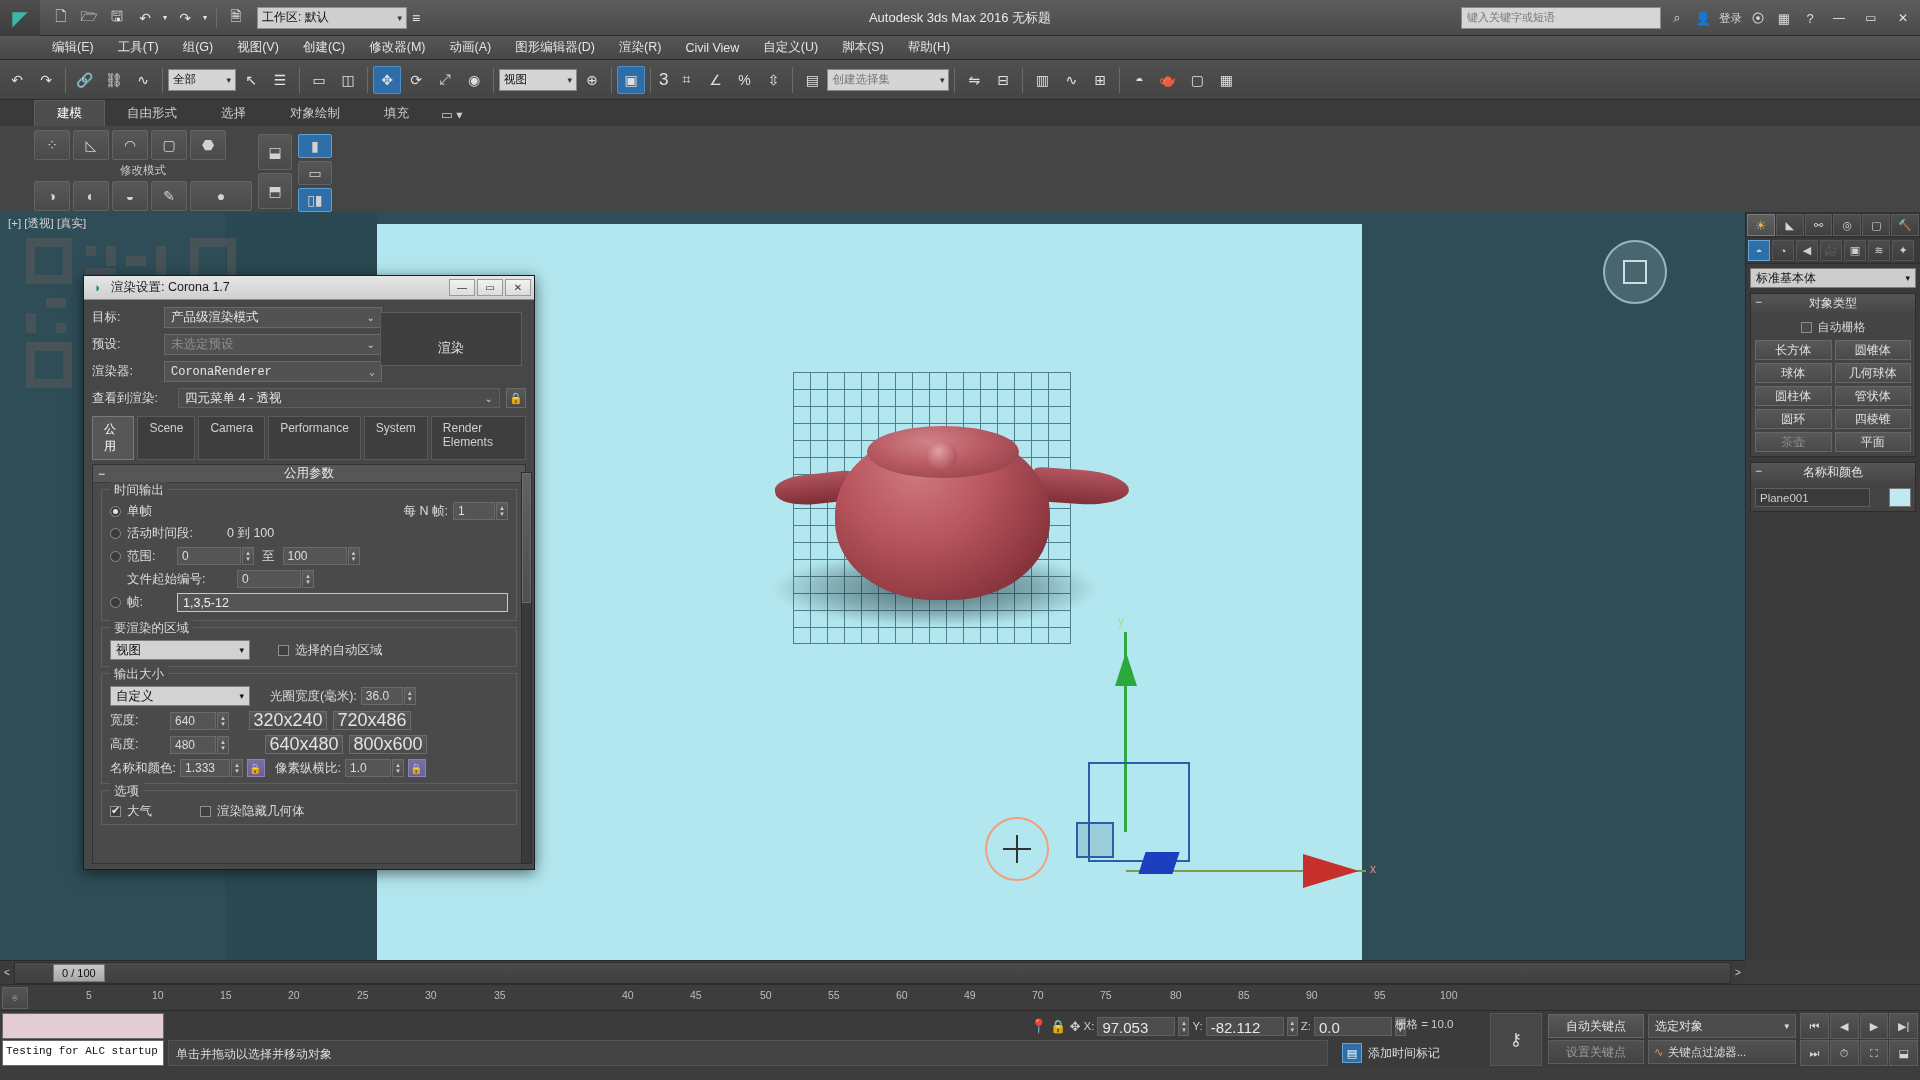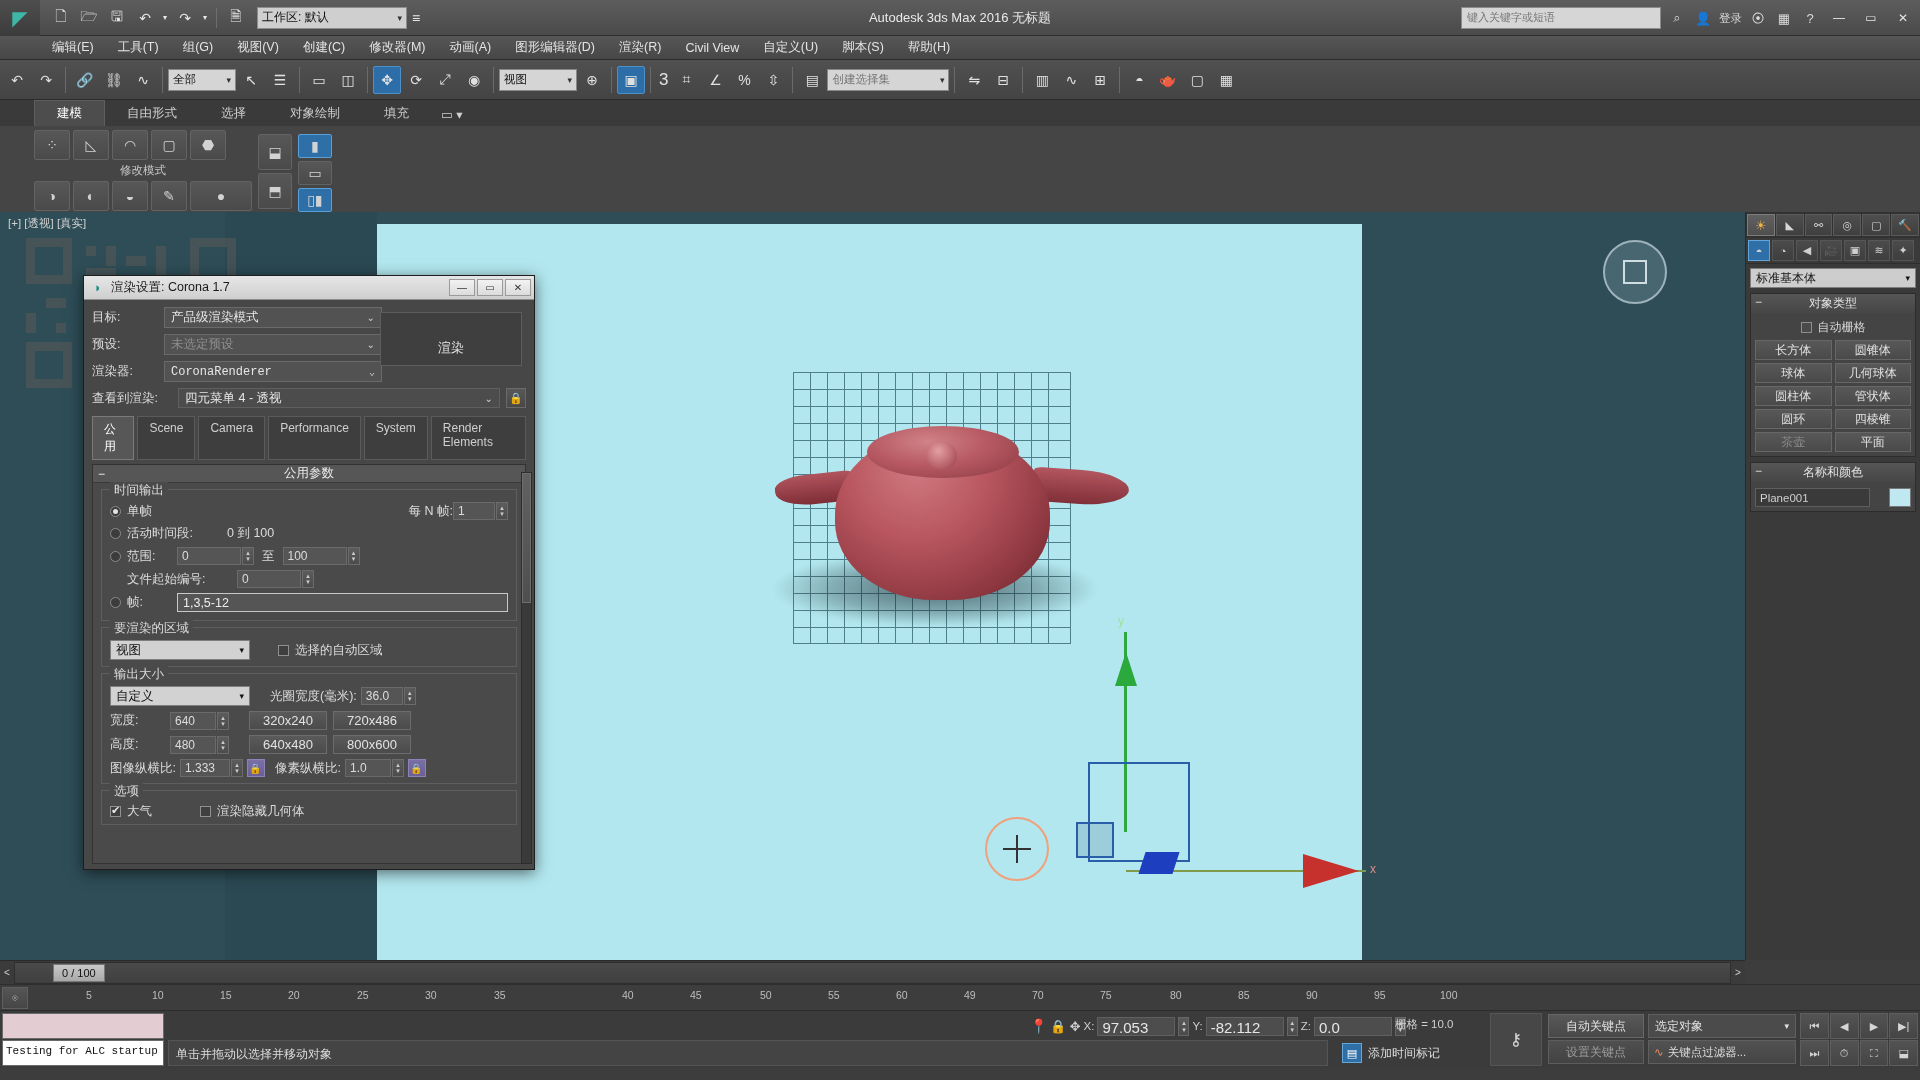--- a/index.html
+++ b/index.html
@@ -190,21 +190,21 @@
   .orow { display:flex; align-items:center; margin-bottom:5px; font-size:12.5px; color:#dcdcdc; }
   .radio { width:11px; height:11px; border-radius:50%; border:1px solid #8c8c8c; background:#3c3c3c; margin-right:6px; position:relative; flex:none; }
   .radio.on:after { content:""; position:absolute; left:2px; top:2px; width:5px; height:5px; border-radius:50%; background:#e2e2e2; }
   .spinfield { height:18px; background:#555; border:1px solid #6a6a6a; color:#dcdcdc; font-size:12px; padding:1px 4px; display:flex; align-items:center; }
   .spinner { width:12px; height:18px; background:linear-gradient(#5c5c5c,#4c4c4c); border:1px solid #6b6b6b; margin-left:1px; display:flex; flex-direction:column; align-items:center; justify-content:center; line-height:6px; font-size:7px; color:#ccc; }
   .framefield { flex:1; height:19px; background:#555; border:1px solid #c8c8c8; color:#ededed; font-size:12.5px; padding:1px 5px; display:flex; align-items:center; }
   .dcombo { height:20px; background:#d2d2d2; border:1px solid #7e7e7e; color:#111; font-size:12.5px; display:flex; align-items:center; padding:0 5px; }
   .dcombo .car2 { margin-left:auto; font-size:9px; }
   .chk2 { width:11px; height:11px; border:1px solid #909090; background:#3f3f3f; margin-right:6px; flex:none; position:relative; }
   .chk2.on:after { content:"\2714"; position:absolute; left:0px; top:-3px; font-size:11px; color:#e8e8e8; }
-  .presetbtn { height:19px; background:linear-gradient(#5a5a5a,#4b4b4b); border:1px solid #6c6c6c; display:flex; align-items:center; justify-content:center; font-size:13px; color:#e2e2e2; }
+  .presetbtn { height:19px; background:linear-gradient(#5a5a5a,#4b4b4b); border:1px solid #6c6c6c; display:flex; align-items:center; justify-content:center; font-size:18px; color:#e2e2e2; }
   .lockbtn { width:18px; height:18px; background:linear-gradient(#7b6fa8,#6a5f97); border:1px solid #8c82b8; display:flex; align-items:center; justify-content:center; font-size:10px; color:#f0f0f0; }
   .dlg-scroll { position:absolute; right:2px; top:196px; width:11px; height:392px; background:#3a3a3a; border:1px solid #2d2d2d; }
   .dlg-scroll .th { position:absolute; left:0; top:0; width:9px; height:130px; background:linear-gradient(#616161,#4f4f4f); border:1px solid #6e6e6e; }
 </style>
 </head>
 <body>
 
 <div class="app">
 
   <div class="titlebar">
@@ -582,21 +582,21 @@
           <span class="mn">−</span>
           <span>公用参数</span>
         </div>
 
         <div class="group">
           <div class="gt">时间输出</div>
 
           <div class="orow">
             <span class="radio on"></span>
             <span>单帧</span>
-            <span style="margin-left:auto;">每 N 帧:</span>
+            <span style="margin-left:auto;margin-right:5px">每 N 帧:</span>
             <span class="spinfield" style="width:42px">1</span>
             <span class="spinner">
                 <span>▴</span>
                 <span>▾</span>
               </span>
           </div>
 
           <div class="orow">
             <span class="radio"></span>
             <span>活动时间段:</span>
@@ -674,26 +674,26 @@
             <span class="presetbtn" style="width:78px;margin-left:6px">720x486</span>
           </div>
 
           <div class="orow">
             <span style="width:60px">高度:</span>
             <span class="spinfield" style="width:46px">480</span>
             <span class="spinner">
                 <span>▴</span>
                 <span>▾</span>
               </span>
-            <span class="presetbtn" style="width:78px;margin-left:20px">640x480</span>
+            <span class="presetbtn" style="width:78px;margin-left:36px">640x480</span>
             <span class="presetbtn" style="width:78px;margin-left:6px">800x600</span>
           </div>
 
           <div class="orow" style="margin-bottom:0">
-            <span>图像纵横比:</span>
+            <span>名称和颜色:</span>
             <span class="spinfield" style="width:50px;margin-left:4px">1.333</span>
             <span class="spinner">
                 <span>▴</span>
                 <span>▾</span>
               </span>
             <span class="lockbtn" style="margin-left:4px">🔒</span>
             <span style="margin-left:10px">像素纵横比:</span>
             <span class="spinfield" style="width:46px;margin-left:4px">1.0</span>
             <span class="spinner">
                 <span>▴</span>

